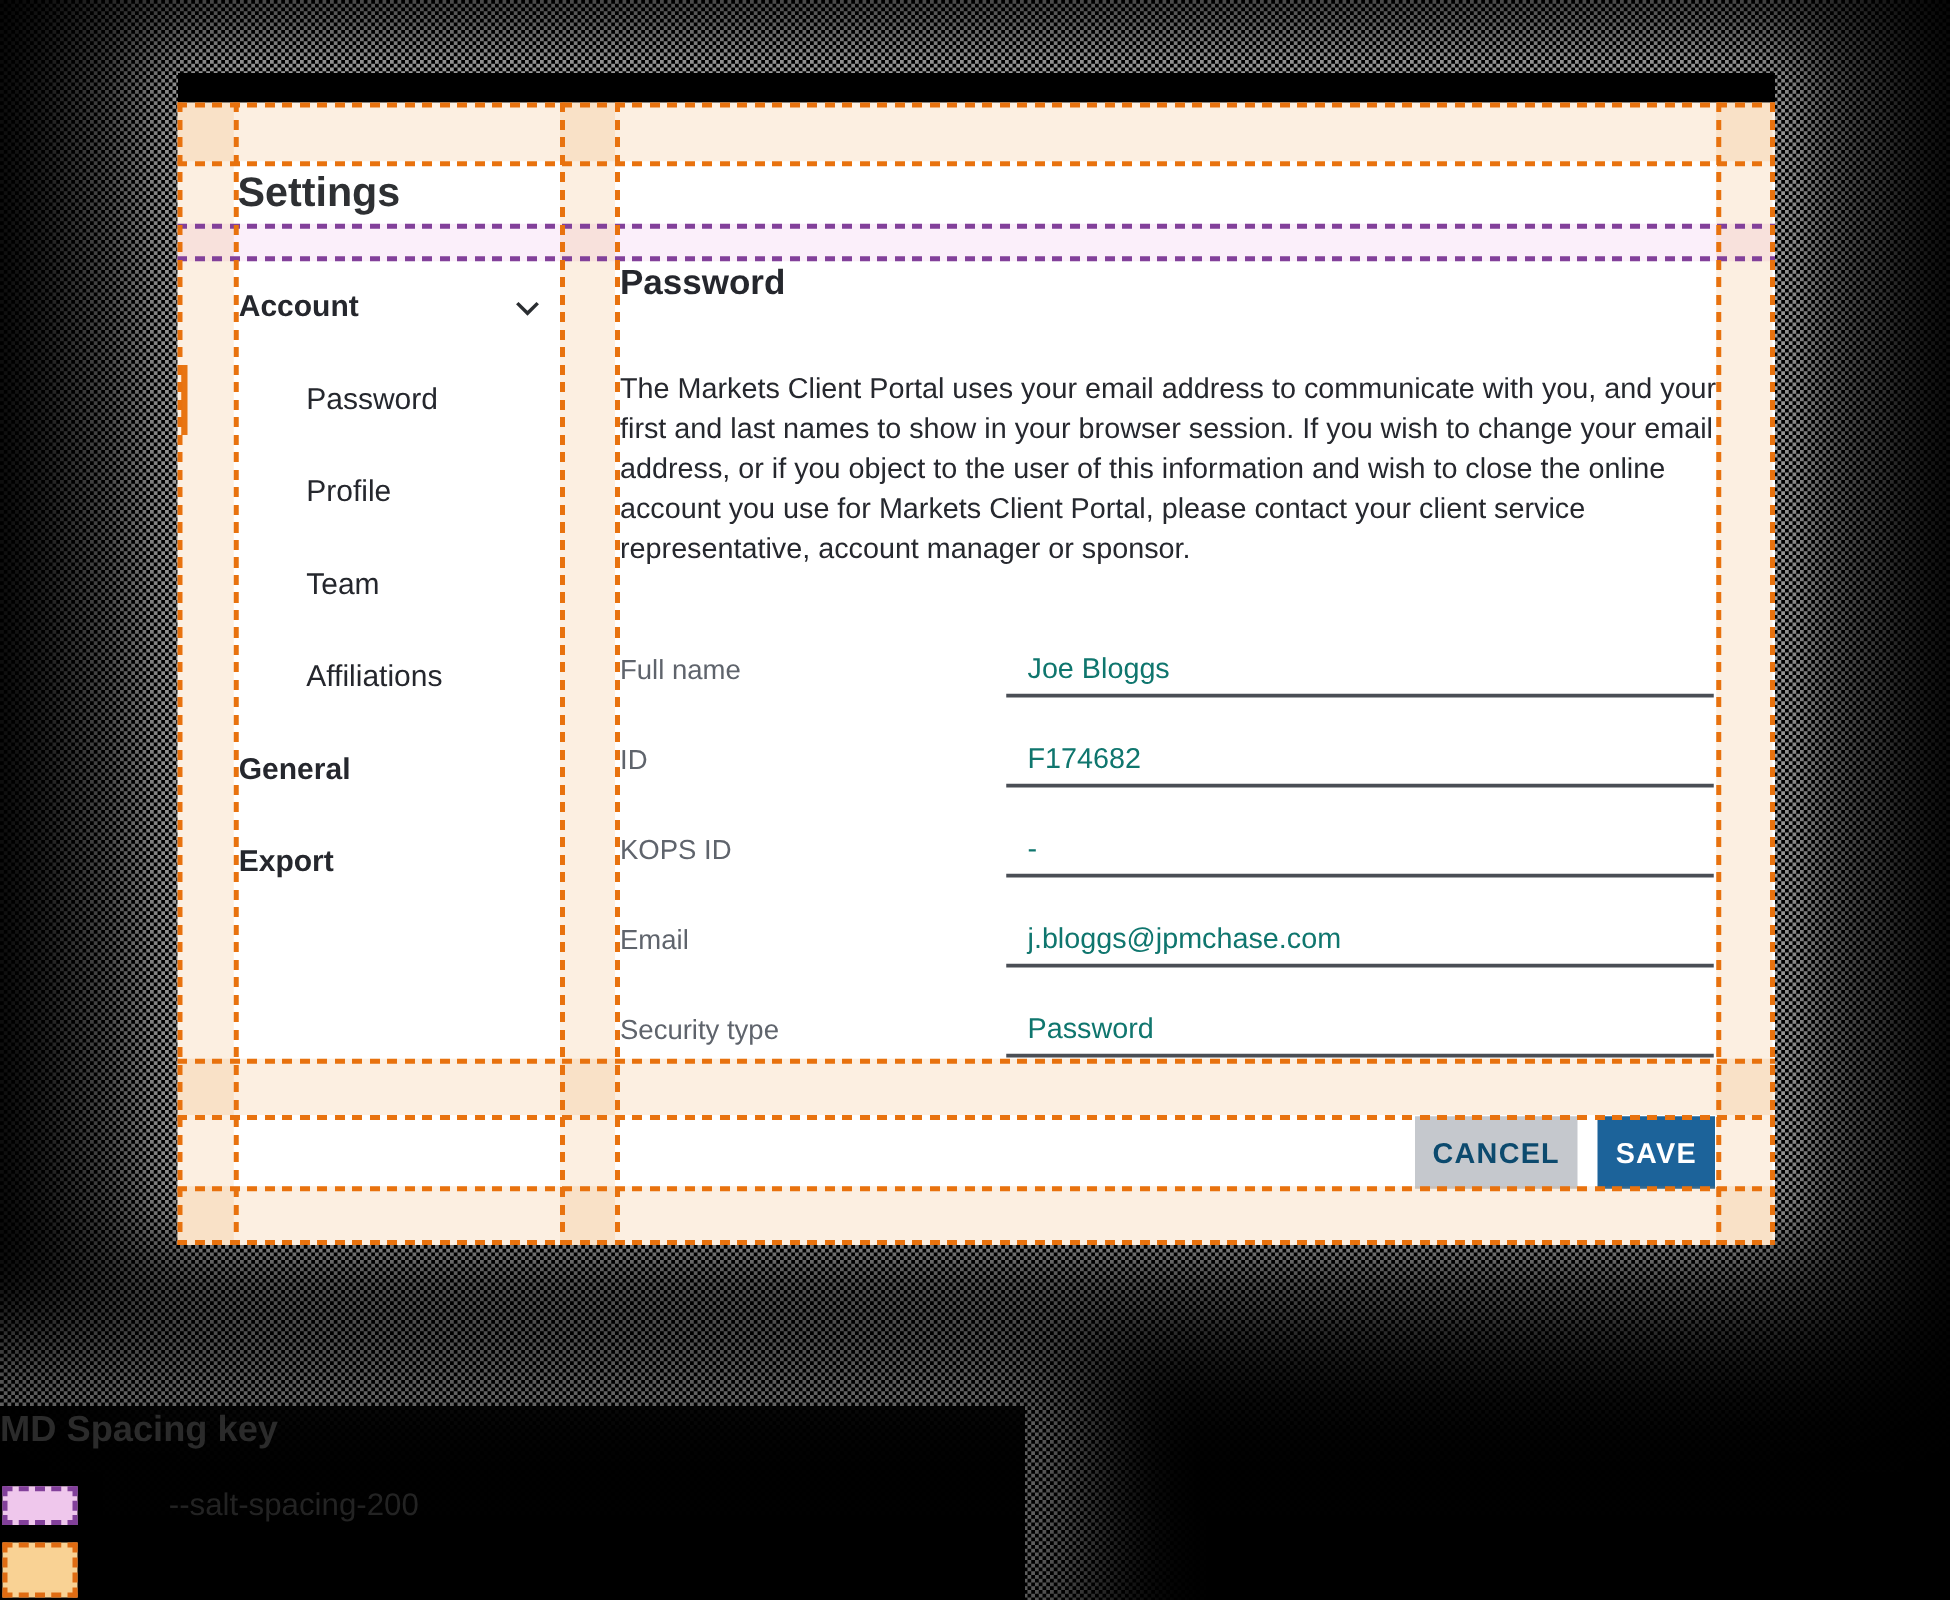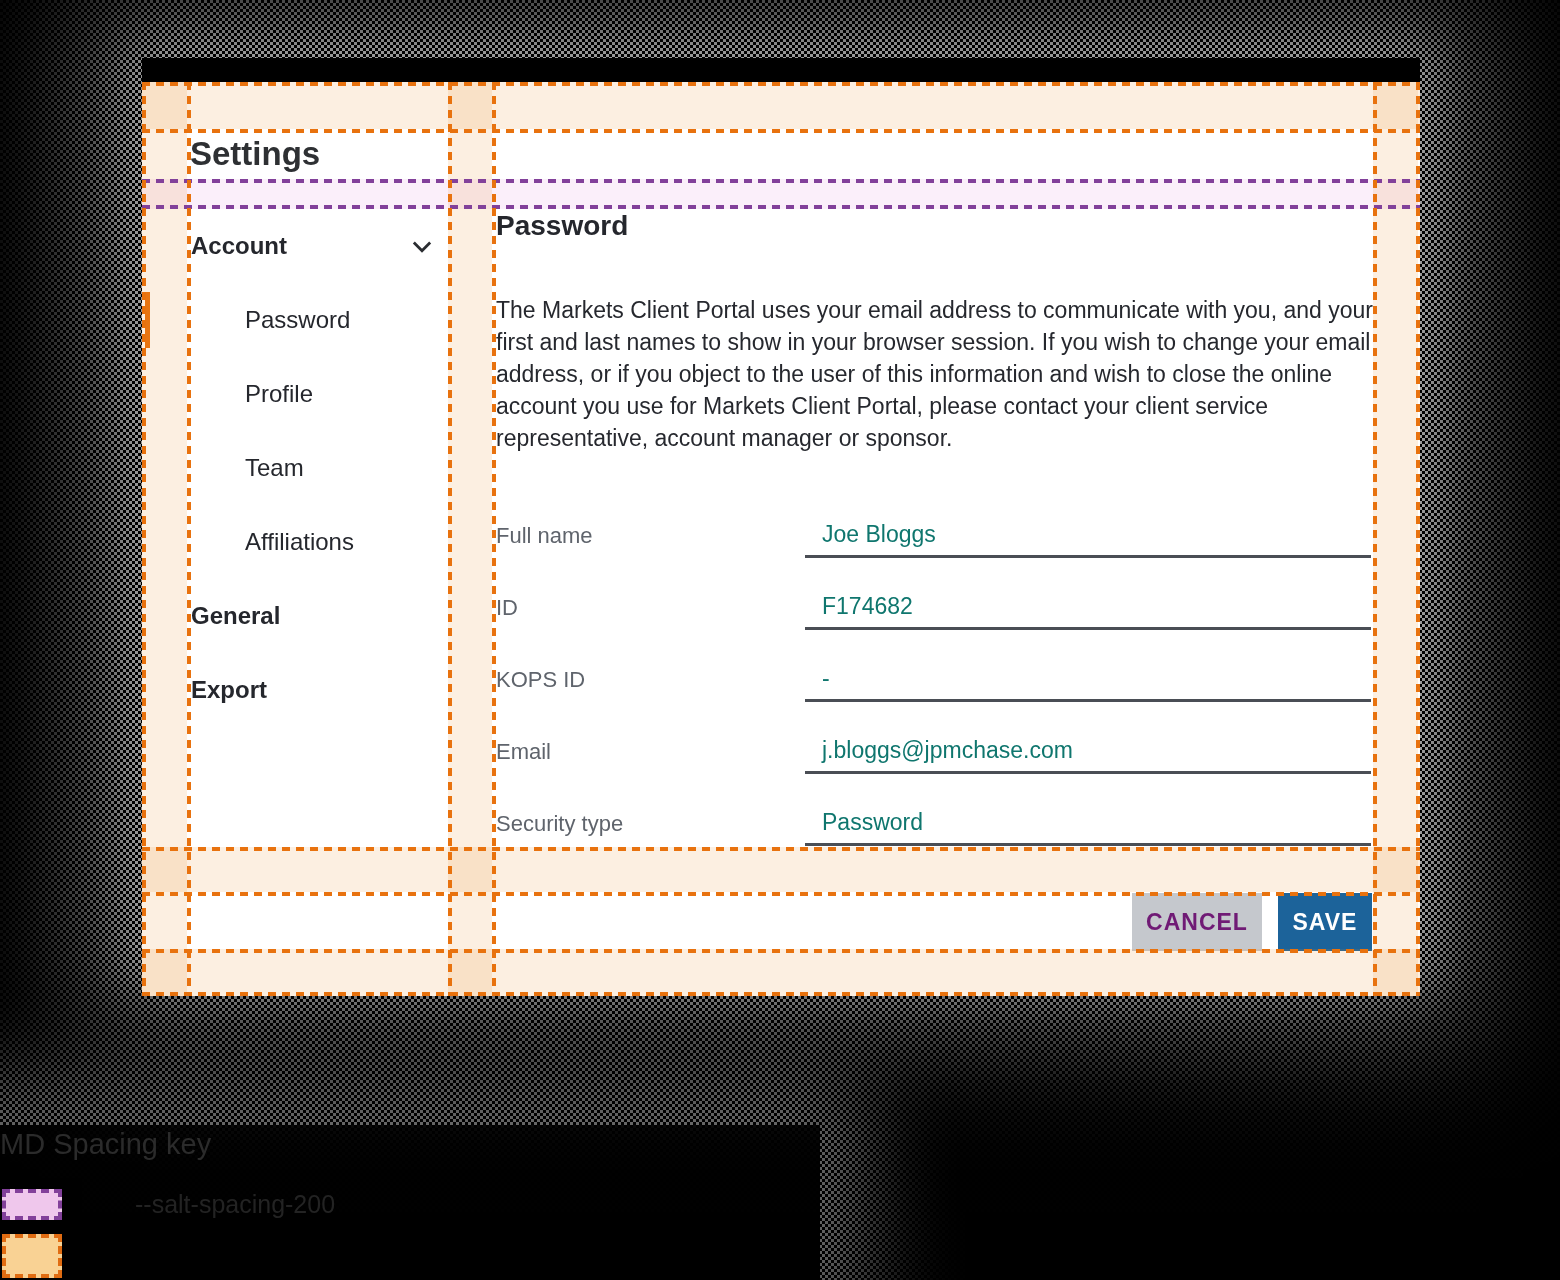--- a/index.html
+++ b/index.html
@@ -37,37 +37,37 @@
 
   .field{position:absolute;left:354px;width:876px;height:44px;}
   .f0{top:432px}.f1{top:504px}.f2{top:576px}.f3{top:648px}.f4{top:720px}
   .flabel{position:absolute;left:0;top:0;height:44px;line-height:44px;font-size:22px;color:#5f646c;}
   .finput{position:absolute;left:309px;top:0;width:566px;height:44px;box-sizing:border-box;
     border-bottom:3px solid #4a4e55;font-size:23px;color:#0f766e;line-height:41px;padding-left:17px;
     background:transparent;cursor:text;}
 
   .btn{position:absolute;top:811px;height:58px;display:flex;align-items:center;justify-content:center;
     font-size:23px;font-weight:600;letter-spacing:1px;cursor:pointer;border:none;}
-  #btn-cancel{left:990px;width:130px;background:#c5c8cd;color:#701a75;}
+  #btn-cancel{left:990px;width:130px;background:#c5c8cd;color:#0c4a6e;}
   #btn-save{left:1136px;width:94px;background:#1c639a;color:#ffffff;}
 
   
   #guides{position:absolute;inset:0;pointer-events:none;z-index:5;}
   .band-h{position:absolute;left:0;right:0;background:rgba(237,139,46,0.14);}
   .band-h.pink{background:rgba(226,130,216,0.13);}
   .band-v{position:absolute;top:0;bottom:0;background:rgba(237,139,46,0.14);}
   .hguide{position:absolute;left:0;right:0;height:4px;
     background-image:repeating-linear-gradient(90deg,#e8720e 0 8px,transparent 8px 14px);}
   .hguide.purple{background-image:repeating-linear-gradient(90deg,#82409a 0 8px,transparent 8px 14px);}
   .vguide{position:absolute;top:0;bottom:0;width:4px;
     background-image:repeating-linear-gradient(180deg,#e8720e 0 8px,transparent 8px 14px);}
 
   
   #legend{position:absolute;left:0;top:1128px;width:700px;height:152px;z-index:3;}
-  #legend-title{position:absolute;left:0;top:0;font-size:29px;font-weight:400;color:#2b2b2b;}
+  #legend-title{position:absolute;left:0;top:0;font-size:29px;font-weight:700;color:#2b2b2b;}
   .swatch{position:absolute;left:2px;width:60px;box-sizing:border-box;}
   #swatch-200{top:61px;height:31px;border:4px dashed #82409a;}
   #swatch-300{top:106px;height:44px;border:4px dashed #e06c12;}
   .legend-label{position:absolute;left:88px;font-size:25px;color:#232323;margin-left:47px;}
   #legend-label-200{top:61px;line-height:31px;}
   #legend-label-300{top:106px;line-height:44px;}
 </style>
 </head>
 <body>
 

